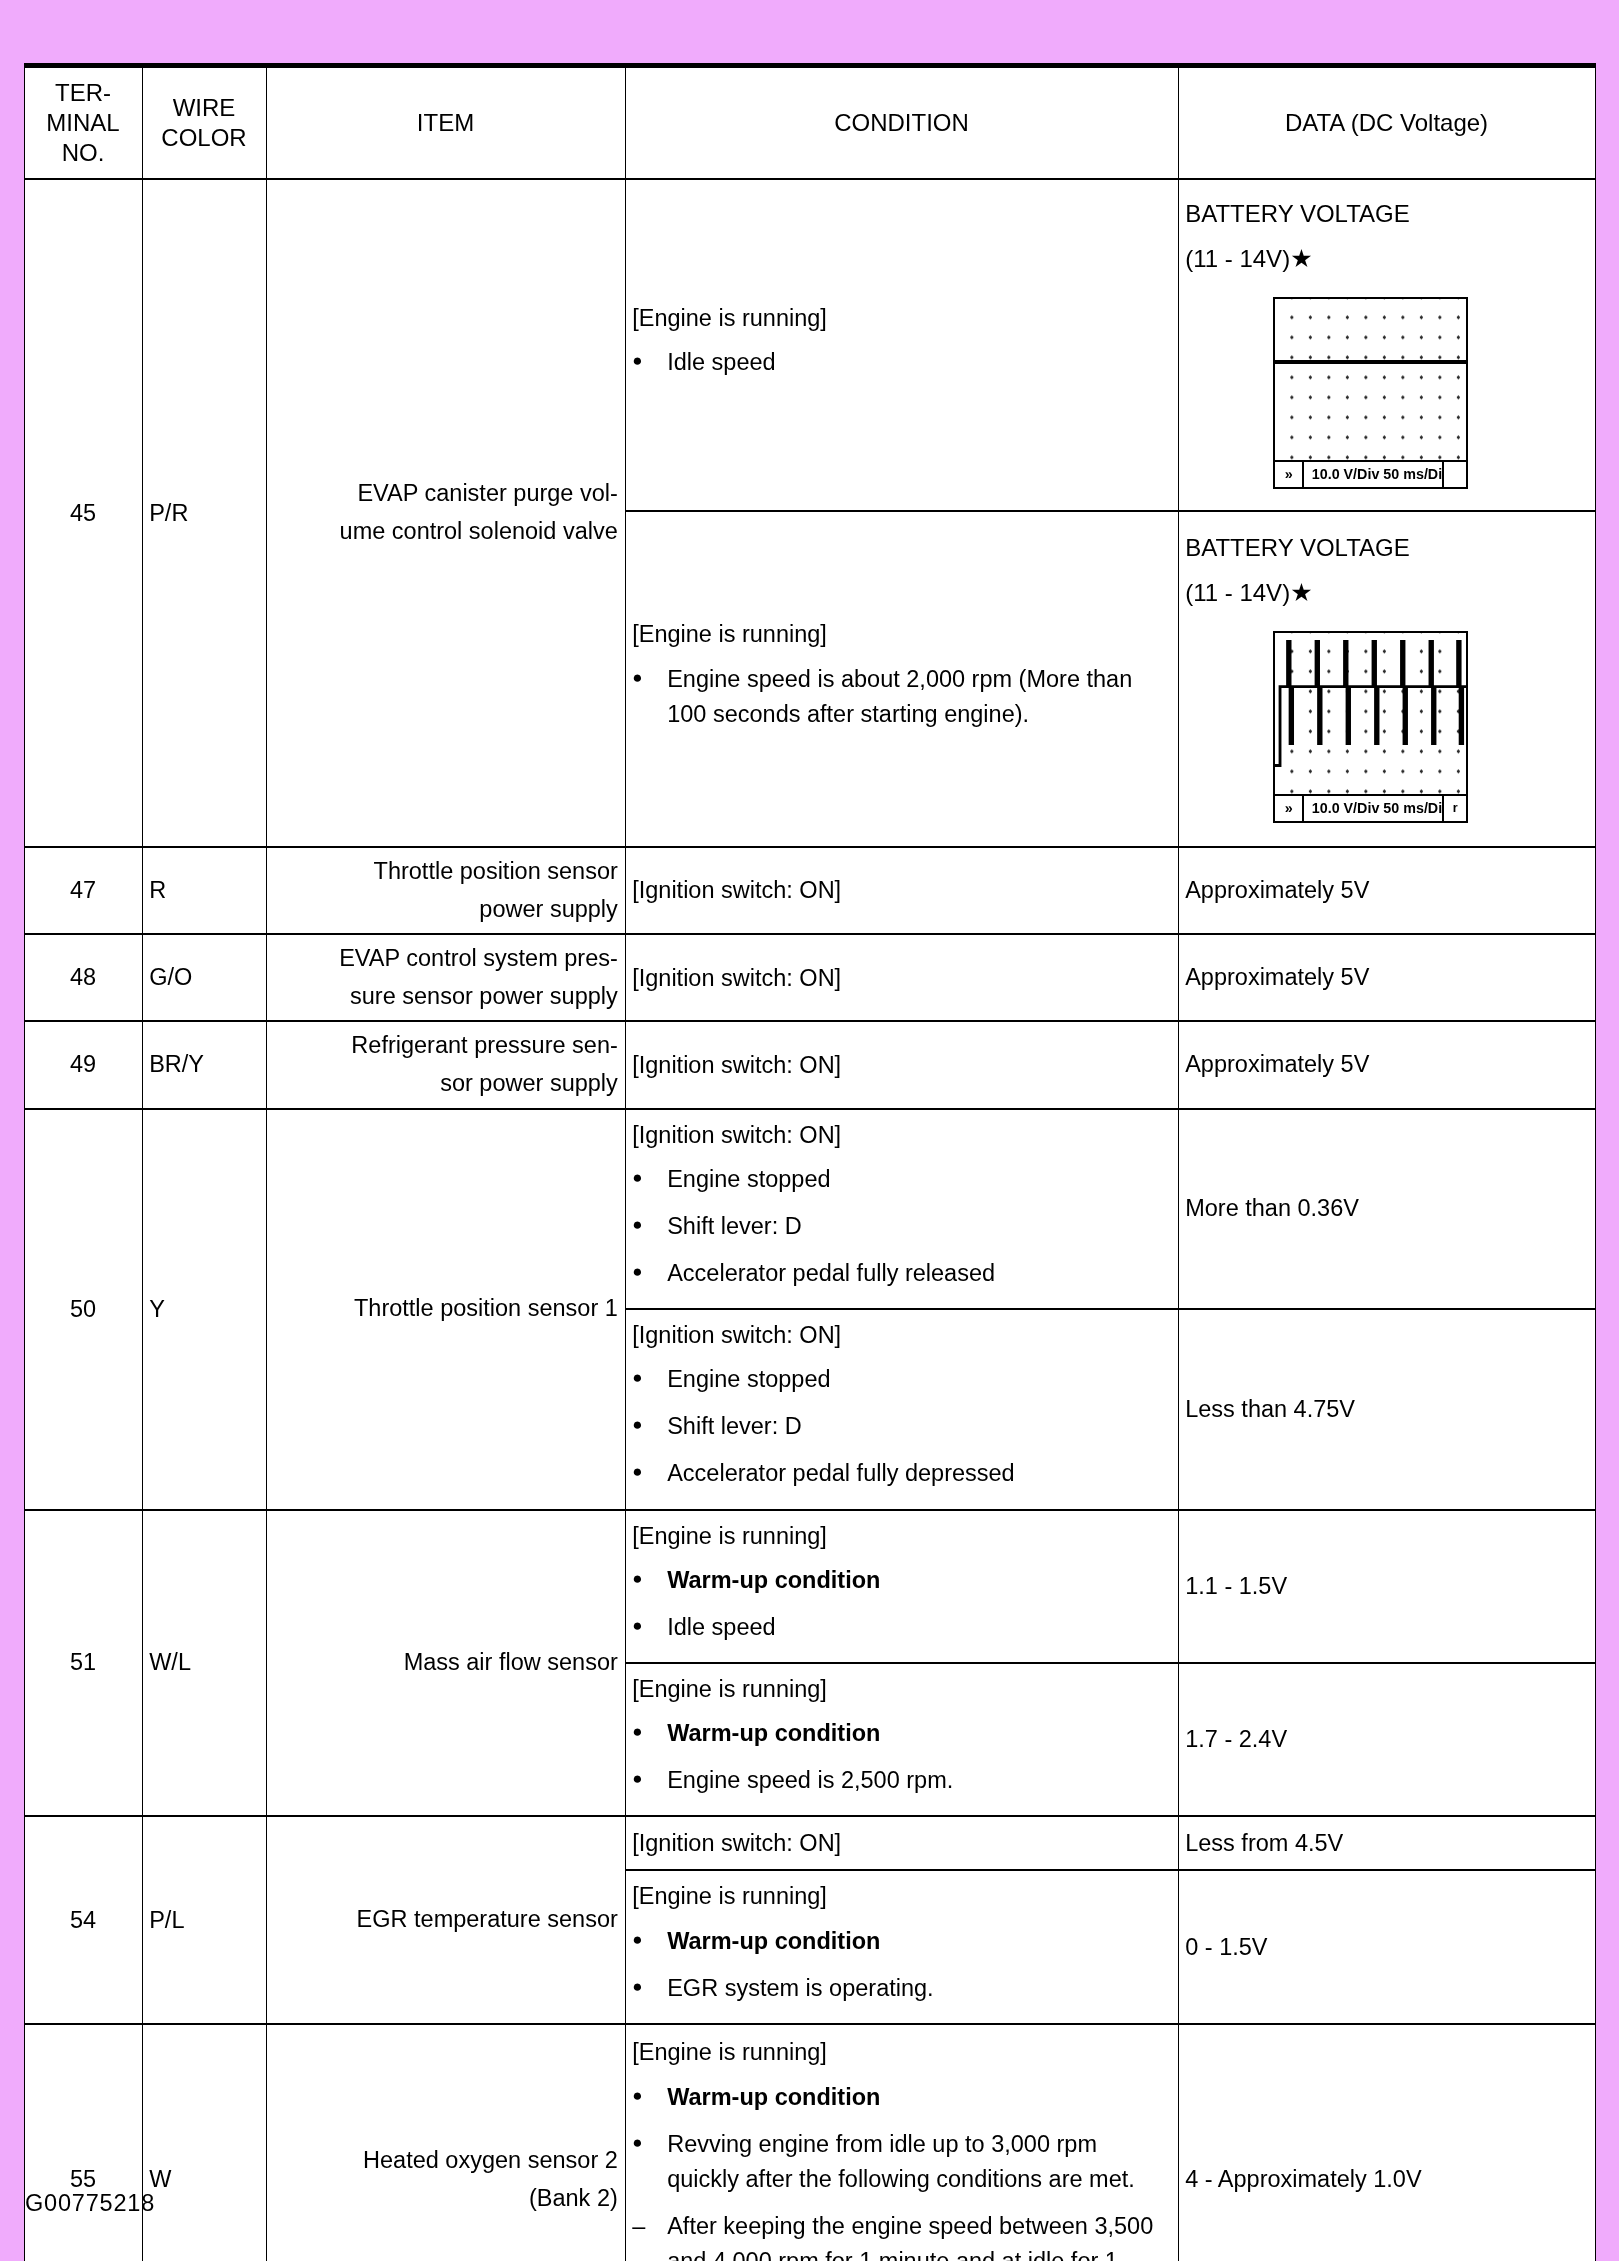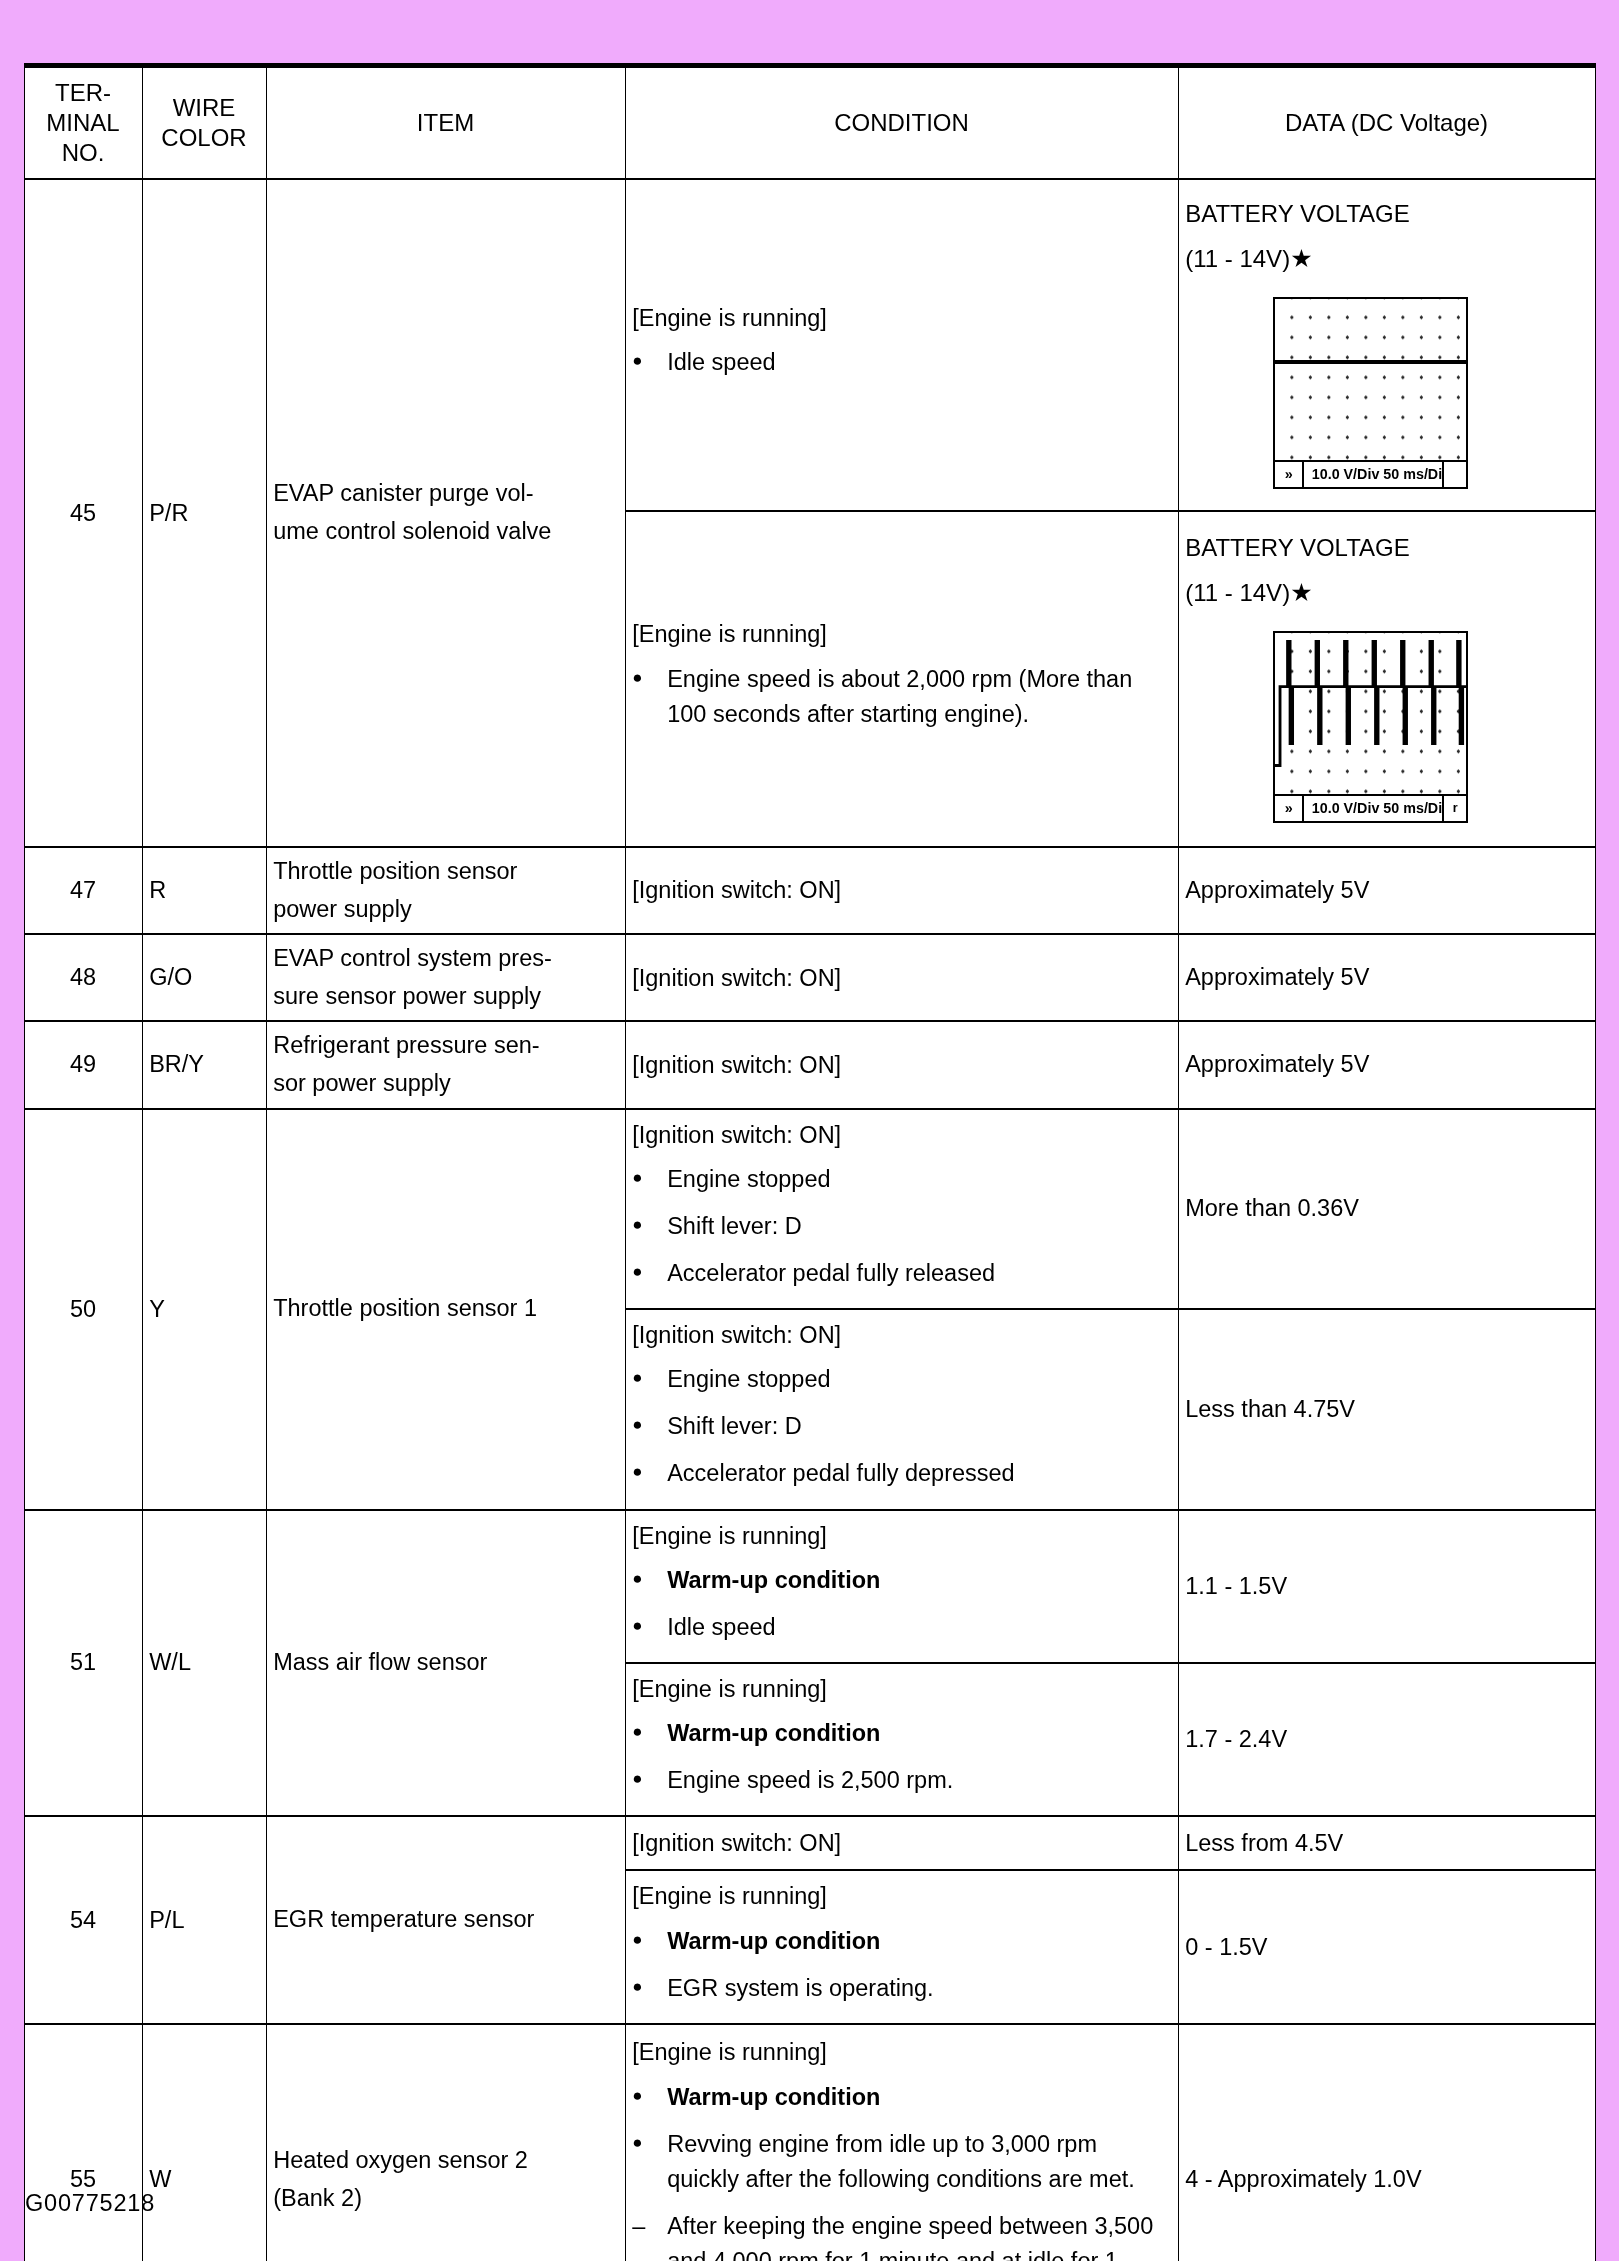--- a/index.html
+++ b/index.html
@@ -8,21 +8,21 @@
 
   table.tv{position:absolute;left:23.5px;top:63px;width:1572px;border-collapse:collapse;table-layout:fixed;
            border-top:5.9px solid #000;border-bottom:5.9px solid #000;border-left:1.7px solid #000;border-right:1.7px solid #000;}
   .tv th,.tv td{border:2.5px solid #000;border-left-width:1.7px;border-right-width:1.7px;
                 font-size:23.5px;padding:5px 6.7px;vertical-align:middle;background:#fff;}
   .tv th{font-weight:normal;text-align:center;height:100px;font-size:24px;line-height:1.25;}
   .pre{white-space:pre-line;}
 
   .num-cell{text-align:center;}
   .wire-cell{text-align:left;}
-  .item-cell{text-align:left;padding-left:13.4px;line-height:1.6;}
+  .item-cell{text-align:right;padding-left:13.4px;line-height:1.6;}
   .cond-cell{text-align:left;padding:8.4px 10px 8.4px 13.4px;}
   .data-cell{text-align:left;padding-left:20px;line-height:1.5;}
 
   .cond-header{font-weight:normal;line-height:1.3;margin:5px 0;}
   .cond-line{display:flex;align-items:flex-start;margin:11.8px 0;line-height:1.5;}
   .cond-marker{flex:0 0 35px;text-align:left;}
   .cond-marker.bullet{font-size:17px;line-height:1.9;}
   .cond-text{flex:1;}
   .bold{font-weight:bold;}
 

